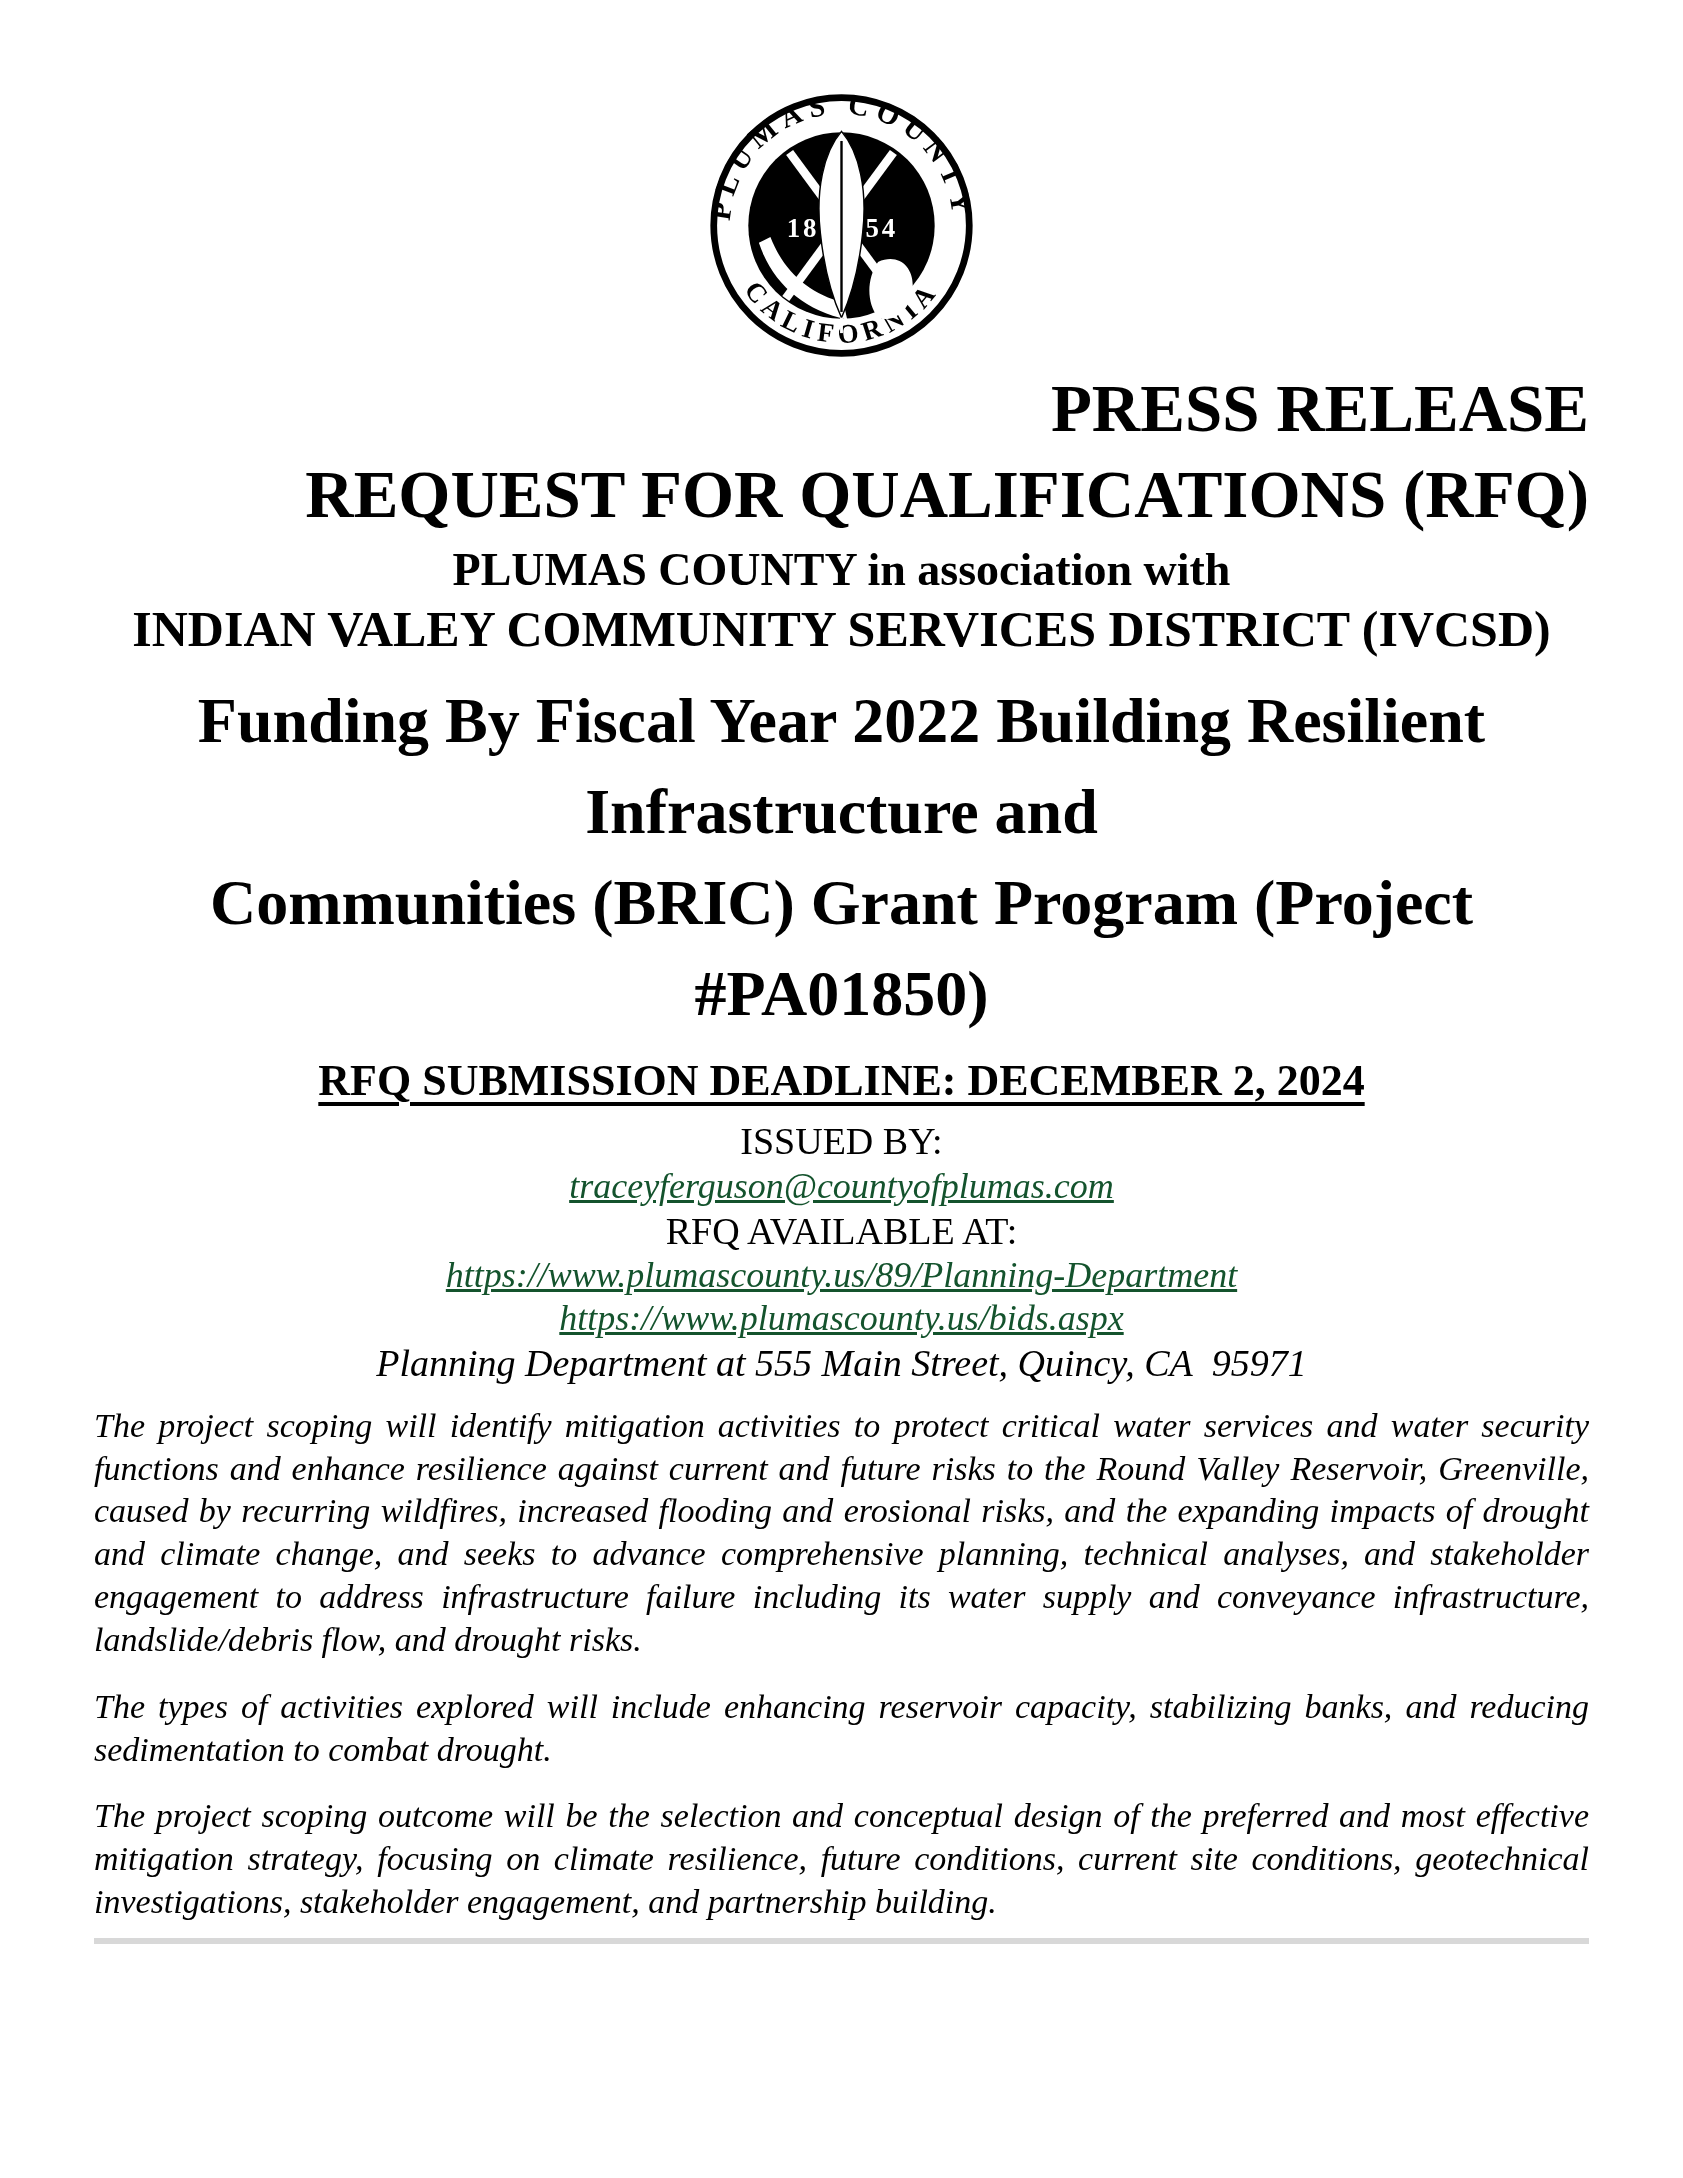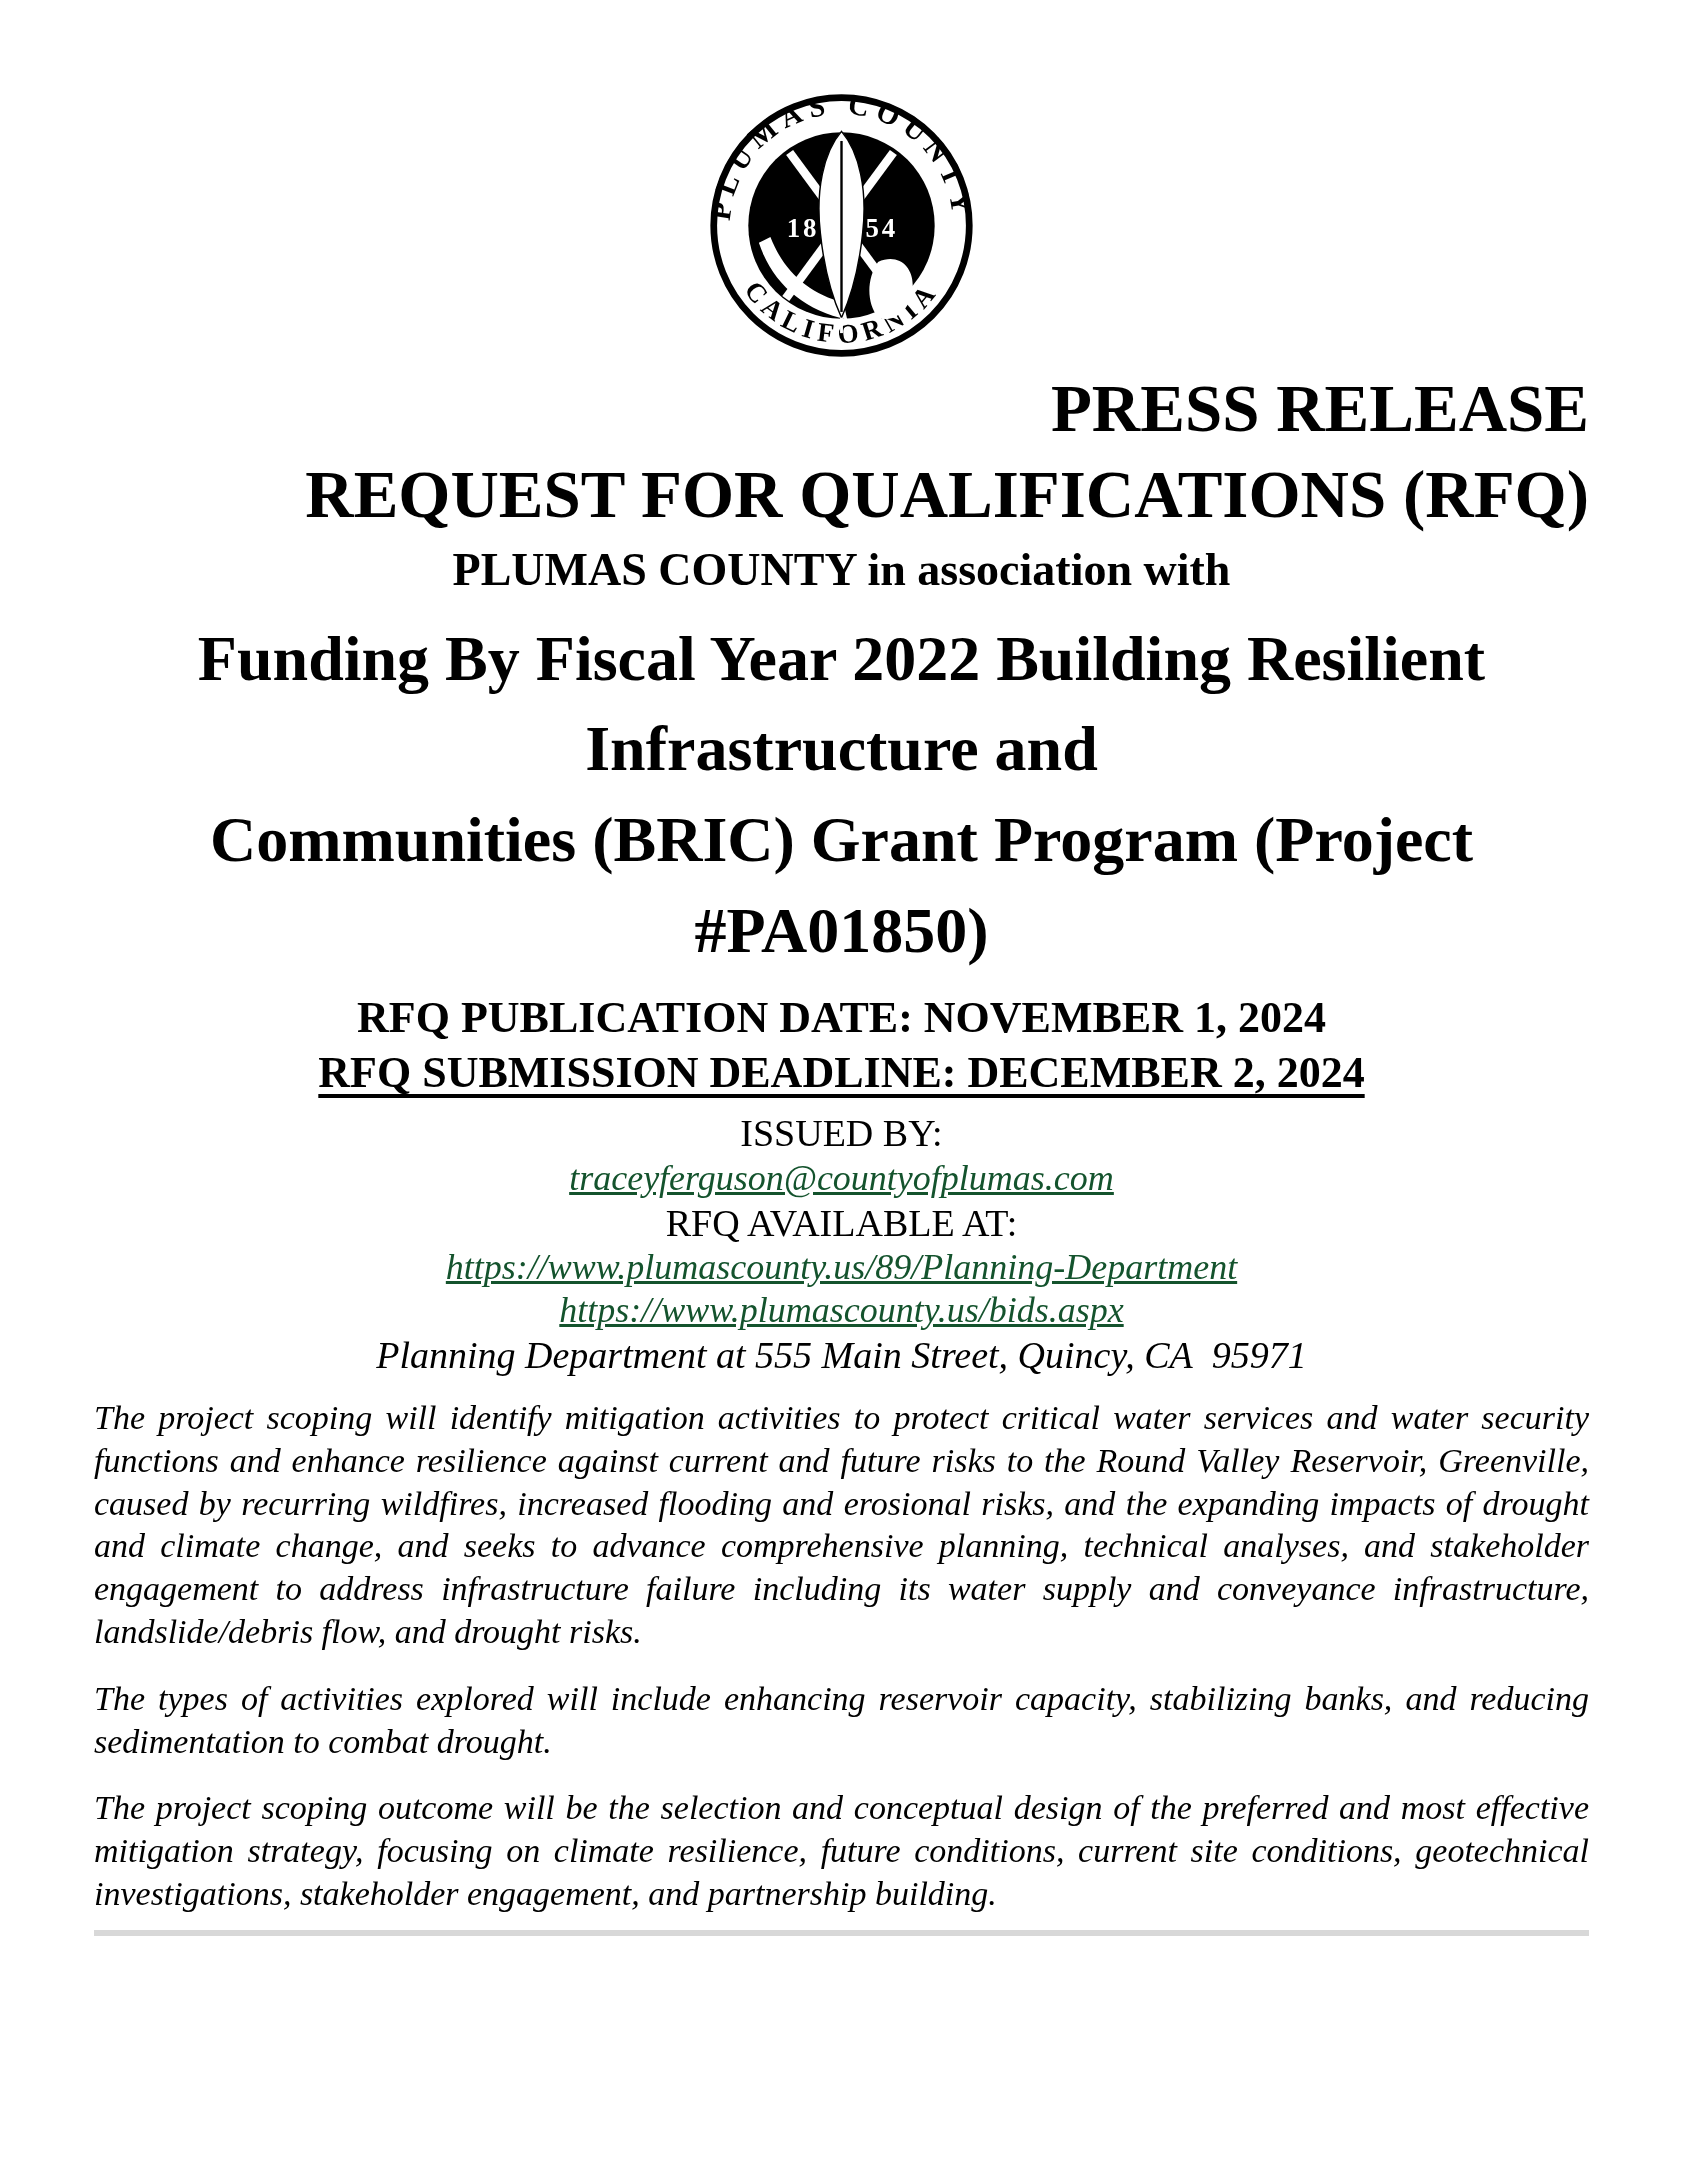--- a/index.html
+++ b/index.html
@@ -85,29 +85,29 @@
       <line x1="140" y1="52" x2="140" y2="230" stroke="#000000" stroke-width="2.5"></line>
       <line x1="140" y1="236" x2="140" y2="252" stroke="#ffffff" stroke-width="3"></line>
     </g>
     <text x="100" y="152" fill="#ffffff" font-size="28" font-weight="bold" text-anchor="middle" letter-spacing="3" font-family="'Liberation Serif', serif">18</text>
     <text x="182" y="152" fill="#ffffff" font-size="28" font-weight="bold" text-anchor="middle" letter-spacing="3" font-family="'Liberation Serif', serif">54</text>
   </svg>
 
   <div class="t1">PRESS RELEASE</div>
   <div class="t1">REQUEST FOR QUALIFICATIONS (RFQ)</div>
   <div class="t2">PLUMAS COUNTY in association with</div>
+  <div class="t3">INDIAN VALEY COMMUNITY SERVICES DISTRICT (IVCSD)</div>
 
 
   <div class="funding">
     <div>Funding By Fiscal Year 2022 Building Resilient Infrastructure and</div>
     <div>Communities (BRIC) Grant Program (Project #PA01850)</div>
   </div>
 
   <div class="dates">
-    <div>RFQ PUBLICATION DATE: NOVEMBER 1, 2024</div>
     <div><span class="underlined">RFQ SUBMISSION DEADLINE: DECEMBER 2, 2024</span></div>
   </div>
 
   <div class="issued">
     <div class="h38">ISSUED BY:</div>
     <a class="doclink">traceyferguson@countyofplumas.com</a>
     <div class="h38">RFQ AVAILABLE AT:</div>
     <a class="doclink">https://www.plumascounty.us/89/Planning-Department</a>
     <a class="doclink">https://www.plumascounty.us/bids.aspx</a>
     <div class="i38">Planning Department at 555 Main Street, Quincy, CA&nbsp; 95971</div>

